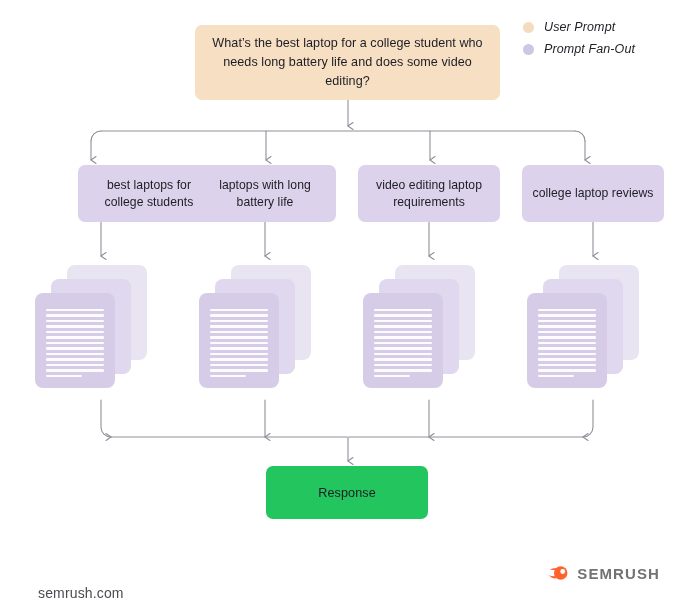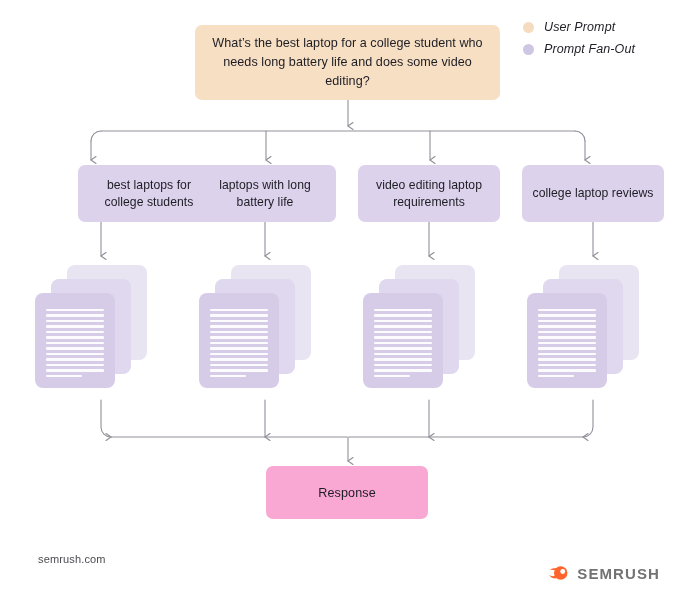--- a/index.html
+++ b/index.html
@@ -166,38 +166,38 @@
   }
   .doc-line.short { width: 62%; }
 
   
   .response-box {
     position: absolute;
     left: 266px;
     top: 466px;
     width: 162px;
     height: 53px;
-    background: #f9a8d4;
+    background: #22c55e;
     border-radius: 7px;
     display: flex;
     align-items: center;
     justify-content: center;
   }
   .response-text {
     font-size: 12.6px;
     color: #1d1d24;
     letter-spacing: .1px;
   }
 
   
   .footer-url {
     position: absolute;
     left: 38px;
-    top: 553px;
-    font-size: 11px;
+    top: 585px;
+    font-size: 14px;
     color: #4b4b52;
     letter-spacing: .15px;
   }
   .brand {
     position: absolute;
     right: 30px;
     top: 564px;
     display: flex;
     align-items: center;
     gap: 7px;

